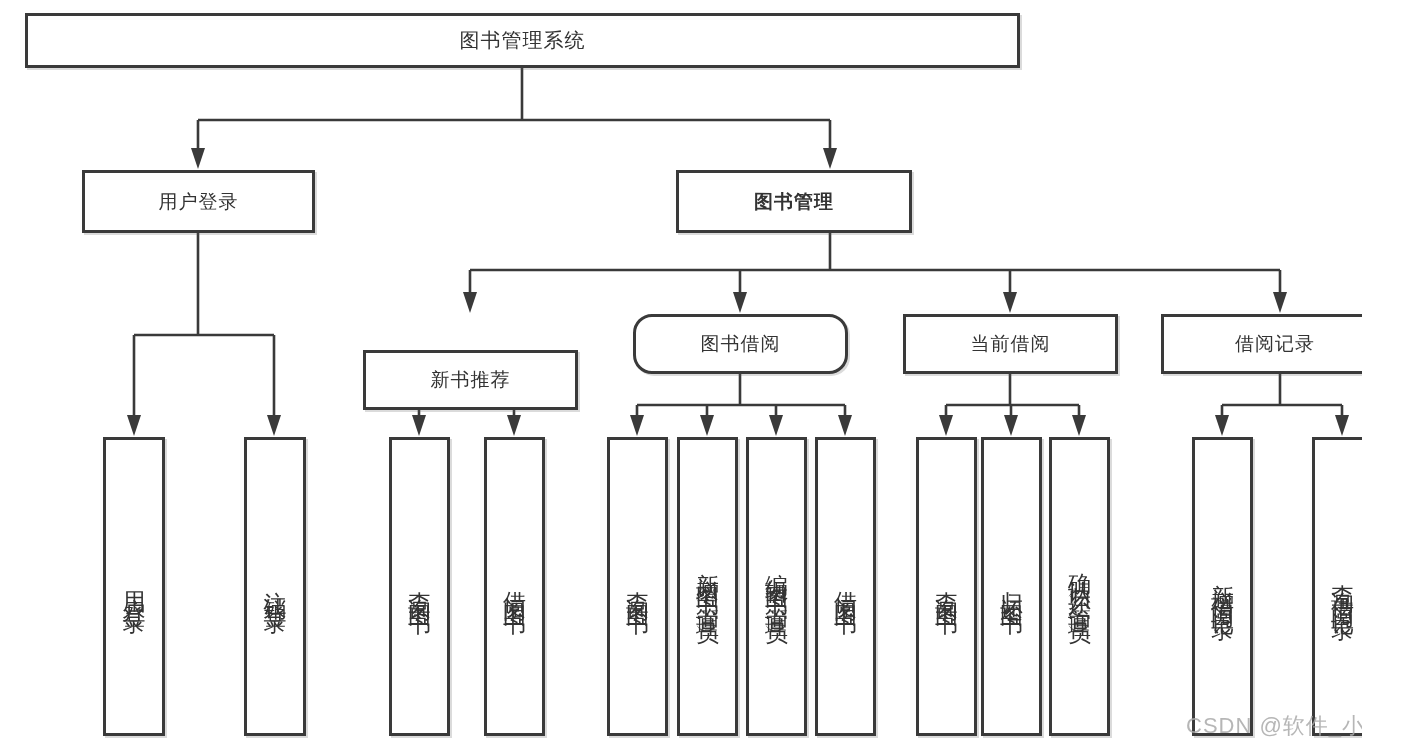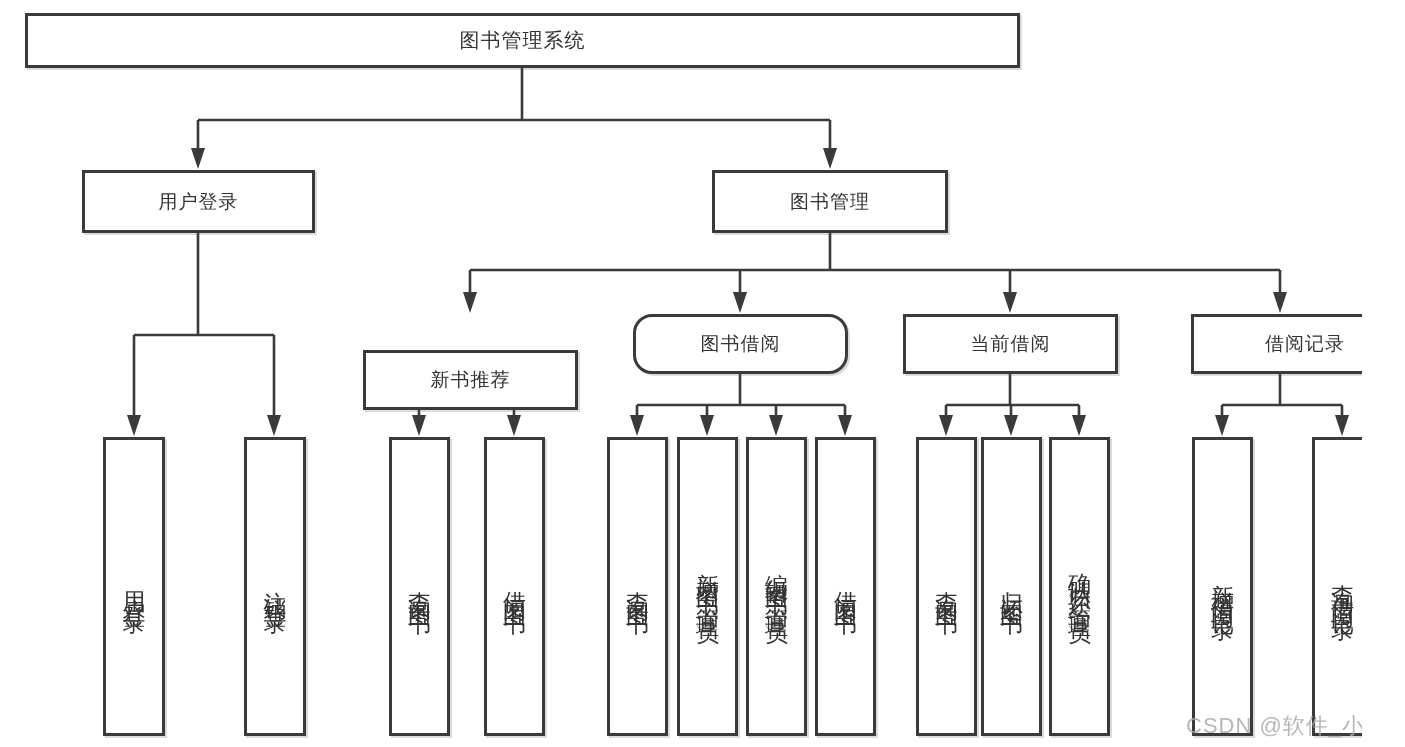--- a/index.html
+++ b/index.html
@@ -69,25 +69,25 @@
     color: #aaaaaa;
     opacity: 0.85;
     letter-spacing: 1px;
     white-space: nowrap;
     z-index: 5;
   }
 
   
   #root-box        { left: 25px;   top: 13px;  width: 995px; height: 55px; }
   #branch-login    { left: 82px;   top: 170px; width: 233px; height: 63px; }
-  #branch-mgmt     { left: 712px;  top: 170px; width: 236px; height: 63px; }
+  #branch-mgmt     { left: 676px;  top: 170px; width: 236px; height: 63px; font-weight: bold; }
   #module-newbook  { left: 363px;  top: 314px; width: 215px; height: 60px; margin-top: 36px; }
   #module-borrow   { left: 633px;  top: 314px; width: 215px; height: 60px; border-radius: 19px; }
   #module-current  { left: 903px;  top: 314px; width: 215px; height: 60px; justify-content: center; }
-  #module-records  { left: 1191px; top: 314px; width: 215px; height: 60px; padding-left: 13px; }
+  #module-records  { left: 1161px; top: 314px; width: 215px; height: 60px; padding-left: 13px; }
   .leaf            { top: 437px; height: 299px; width: 61px; }
   #leaf-g1c1 { left: 103px; width: 62px; }
   #leaf-g1c2 { left: 244px; width: 62px; }
   #leaf-g2c1 { left: 389px; }
   #leaf-g2c2 { left: 484px; }
   #leaf-g3c1 { left: 607px; }
   #leaf-g3c2 { left: 677px; }
   #leaf-g3c3 { left: 746px; }
   #leaf-g3c4 { left: 815px; }
   #leaf-g4c1 { left: 916px; }

